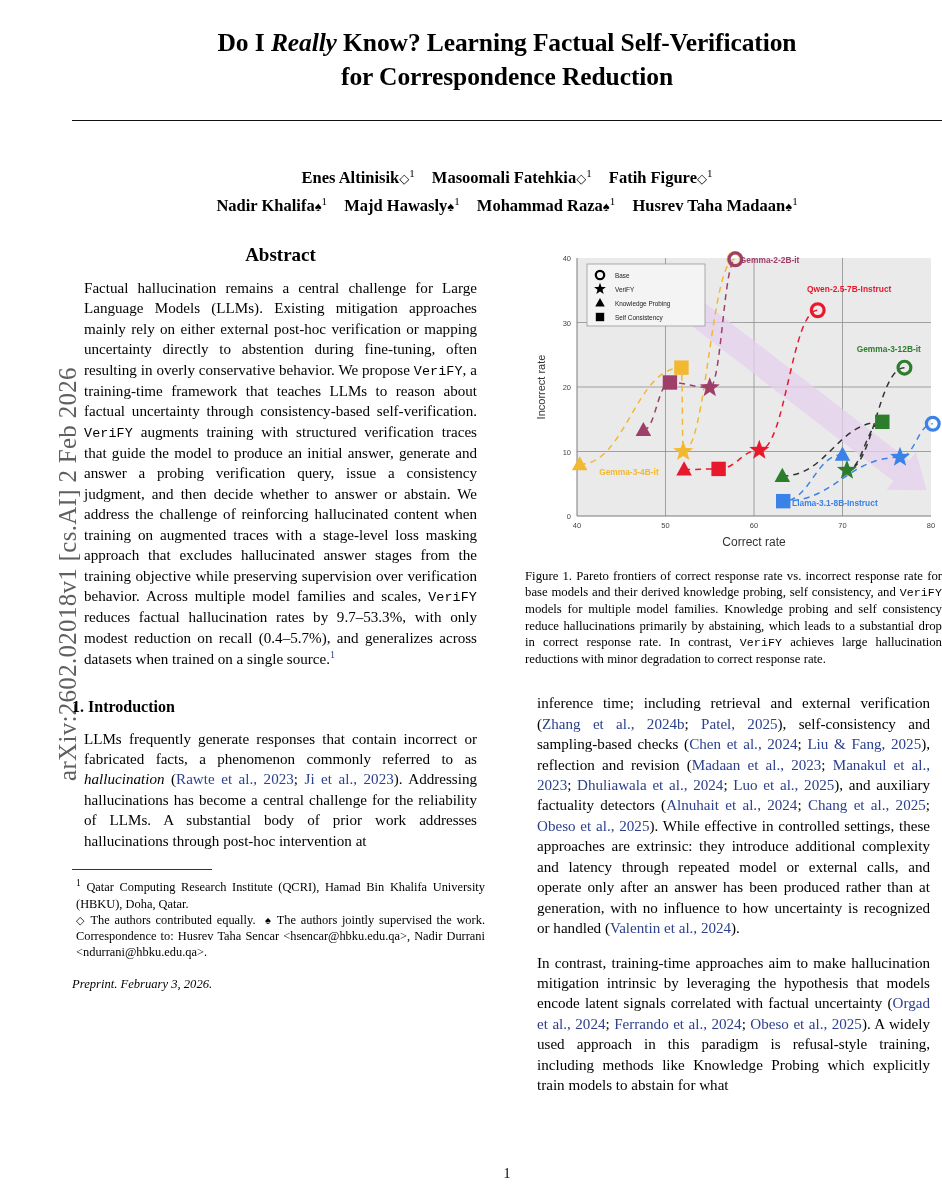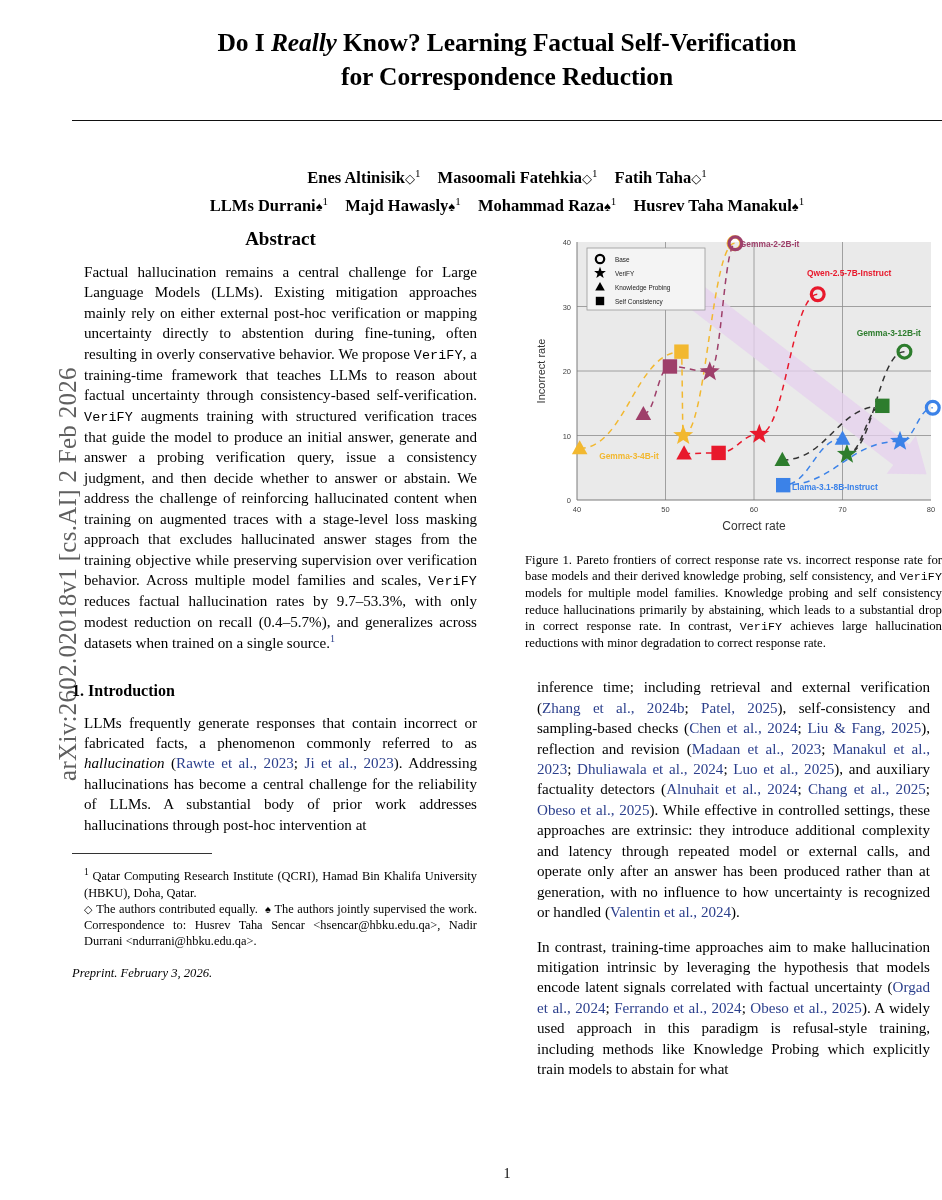--- a/index.html
+++ b/index.html
@@ -57,21 +57,21 @@
     line-height:1.62;
     margin-top:44px;
   }
   .authors .sym{ font-weight:normal; font-size:13px; }
   .authors .sup{ font-weight:normal; font-size:11px; vertical-align:super; }
   .auth-gap{ display:inline-block; width:13px; }
 
   
   .cols{
     position:absolute;
-    top:228px; left:0; width:870px;
+    top:244px; left:0; width:870px;
     display:flex;
     gap:36px;
   }
   .col{ width:417px; }
 
   h2.abs{
     text-align:center;
     font-size:19px;
     font-weight:bold;
     margin:0 0 9px 0;
@@ -91,21 +91,21 @@
   h2.sec{
     font-size:16px;
     font-weight:bold;
     margin:28px 0 13px 0;
   }
 
   
   .fnote-wrap{ margin-top:18px; }
   .fnote-rule{ width:140px; border:0; border-top:1px solid #333; margin:0 0 7px 0;}
   .fnote{
-    font-size:12.4px; line-height:1.31; text-align:justify; margin:12px;
+    font-size:12.4px; line-height:1.31; text-align:justify; margin:4px;
   }
   .fnote .sup{ font-size:9.5px; vertical-align:super;}
   .fnote .symb{ font-size:11px; }
   .preprint{ font-style:italic; font-size:12.6px; margin:16px 0 0 0;}
   .fnote2{ font-size:12.4px; line-height:1.31; text-align:justify; margin:2px 0 0 0;}
 
   
   .figure{ width:417px; }
   .chart-box{ width:417px; height:315px; position:relative; }
   .figcap{
@@ -135,27 +135,27 @@
     <span><span>Do I </span><em>Really</em><span> Know? Learning Factual Self-Verification</span></span><br>
     <span>for Correspondence Reduction</span>
   </div>
 
   <hr class="rule">
 
   <div class="authors">
     <div>
       <span><span>Enes Altinisik</span><span class="sym">◇</span><span class="sup">1</span></span><span class="auth-gap"></span>
       <span><span>Masoomali Fatehkia</span><span class="sym">◇</span><span class="sup">1</span></span><span class="auth-gap"></span>
-      <span><span>Fatih Taha</span><span class="sym">◇</span><span class="sup">1</span></span>
+      <span><span>Fatih Figure</span><span class="sym">◇</span><span class="sup">1</span></span>
     </div>
     <div>
-      <span><span>LLMs Durrani</span><span class="sym">♠</span><span class="sup">1</span></span><span class="auth-gap"></span>
+      <span><span>Nadir Khalifa</span><span class="sym">♠</span><span class="sup">1</span></span><span class="auth-gap"></span>
       <span><span>Majd Hawasly</span><span class="sym">♠</span><span class="sup">1</span></span><span class="auth-gap"></span>
       <span><span>Mohammad Raza</span><span class="sym">♠</span><span class="sup">1</span></span><span class="auth-gap"></span>
-      <span><span>Husrev Taha Manakul</span><span class="sym">♠</span><span class="sup">1</span></span>
+      <span><span>Husrev Taha Madaan</span><span class="sym">♠</span><span class="sup">1</span></span>
     </div>
   </div>
 
   <div class="cols">
 
     <div class="col">
 
       <h2 class="abs">Abstract</h2>
 
       <p class="body"><span>Factual hallucination remains a central challenge for Large Language Models (LLMs). Existing mitigation approaches mainly rely on either external post-hoc verification or mapping uncertainty directly to abstention during fine-tuning, often resulting in overly conservative behavior. We propose </span><span class="mono">VeriFY</span><span>, a training-time framework that teaches LLMs to reason about factual uncertainty through consistency-based self-verification. </span><span class="mono">VeriFY</span><span> augments training with structured verification traces that guide the model to produce an initial answer, generate and answer a probing verification query, issue a consistency judgment, and then decide whether to answer or abstain. We address the challenge of reinforcing hallucinated content when training on augmented traces with a stage-level loss masking approach that excludes hallucinated answer stages from the training objective while preserving supervision over verification behavior. Across multiple model families and scales, </span><span class="mono">VeriFY</span><span> reduces factual hallucination rates by 9.7–53.3%, with only modest reduction on recall (0.4–5.7%), and generalizes across datasets when trained on a single source.</span><sup class="fn">1</sup></p>

